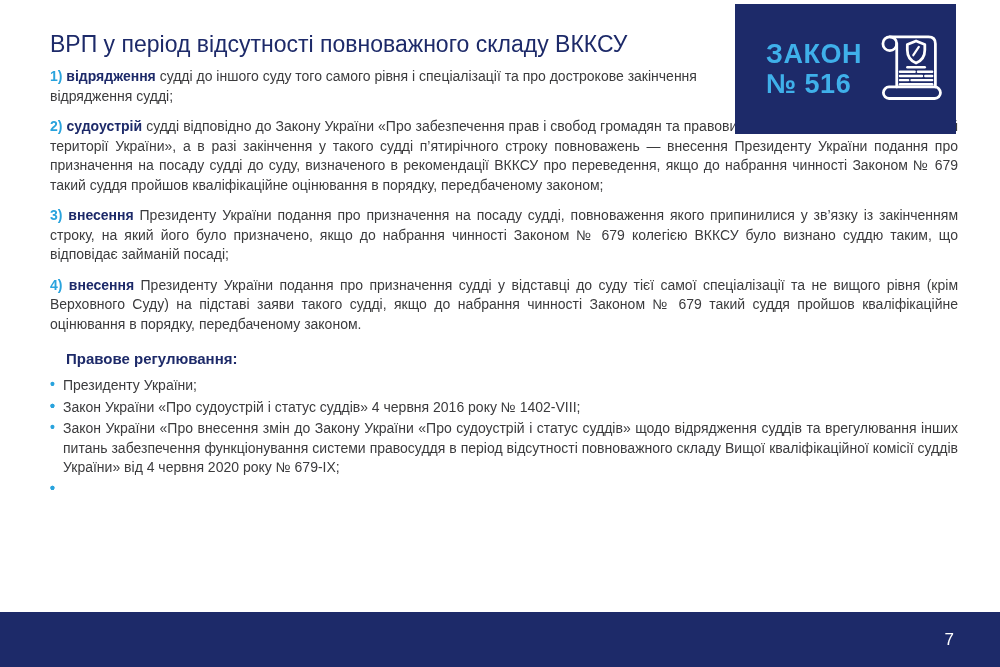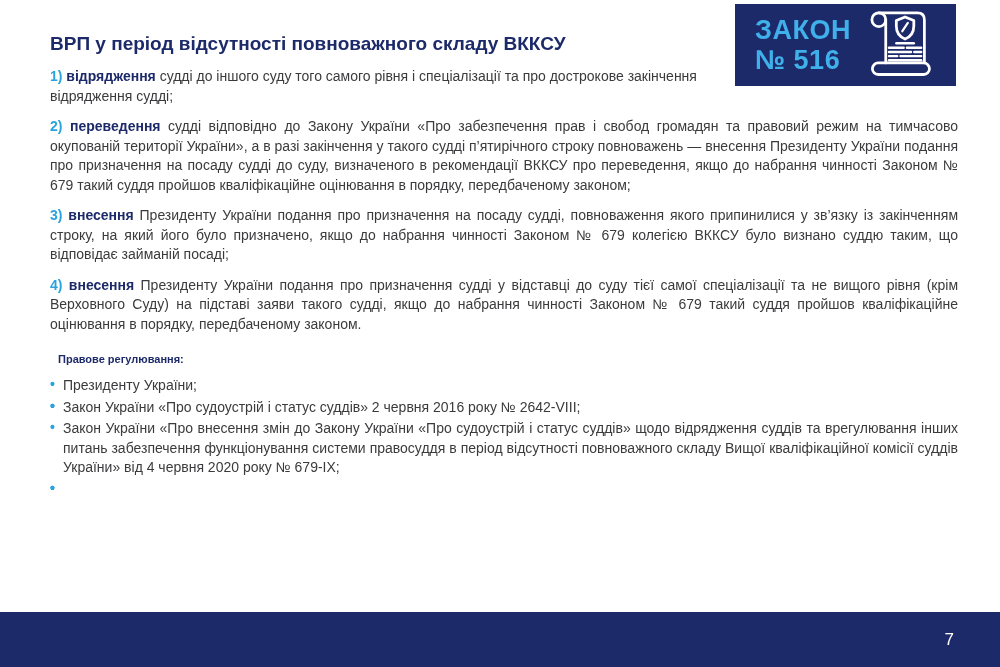--- a/index.html
+++ b/index.html
@@ -15,48 +15,48 @@
     width:1000px;height:667px;position:relative;overflow:hidden;
     background:var(--bg);
     font-family:"Liberation Sans", sans-serif;
     -webkit-font-smoothing:antialiased;
   }
   .content{
     position:absolute;left:50px;right:42px;top:32px;
   }
   h1.title{
     margin:0 0 7px 0;max-width:690px;
-    font-size:19px;line-height:24px;font-weight:700;color:var(--navy);
+    font-size:23px;line-height:24px;font-weight:400;color:var(--navy);
   }
   h1.title .t-line{display:block;}
   p.item{
     margin:11px 0 8px 0;
     font-size:14px;line-height:19.5px;color:var(--body-text);
     text-align:justify;
   }
   p.item.first{max-width:690px;text-align:left;}
   .num{color:var(--accent);font-weight:700;}
   .lead{color:var(--navy);font-weight:700;}
   h2.legal-heading{
-    margin:15px 0 7px 8px;
-    font-size:11px;line-height:20px;font-weight:700;color:var(--navy);
+    margin:15px 0 7px 16px;
+    font-size:15px;line-height:20px;font-weight:700;color:var(--navy);
   }
   ul.legal-list{list-style:none;margin:0;padding:0;}
   li.legal-item{
     position:relative;padding-left:13px;margin:0 0 2px 0;
     font-size:14px;line-height:19.5px;color:var(--body-text);
     text-align:justify;
   }
   li.legal-item .dot{
     position:absolute;left:0;top:-1px;color:var(--accent);font-weight:700;
   }
   .badge{
-    position:absolute;left:735px;top:4px;width:221px;height:82px;
+    position:absolute;left:735px;top:4px;width:221px;height:130px;
     background:var(--navy);
-    display:flex;align-items:center;padding-left:20px;
+    display:flex;align-items:center;padding-left:31px;
   }
   .badge-text{
     display:flex;flex-direction:column;
     font-size:27px;line-height:30px;font-weight:700;
     color:var(--badge-blue);letter-spacing:0.5px;
   }
   .badge-icon{margin-left:12px;flex:0 0 auto;}
   .footer{
     position:absolute;left:0;right:0;top:612px;height:55px;
     background:var(--navy);
@@ -75,21 +75,21 @@
   </h1>
 
   <p class="item first">
     <span class="num">1)</span>
     <span class="lead">відрядження</span>
     <span>судді до іншого суду того самого рівня і спеціалізації та про дострокове закінчення відрядження судді;</span>
   </p>
 
   <p class="item">
     <span class="num">2)</span>
-    <span class="lead">переведення</span>
+    <span class="lead">судоустрій</span>
     <span>судді відповідно до Закону України «Про забезпечення прав і свобод громадян та правовий режим на тимчасово окупованій території України», а в разі закінчення у такого судді п’ятирічного строку повноважень — внесення Президенту України подання про призначення на посаду судді до суду, визначеного в рекомендації ВККСУ про переведення, якщо до набрання чинності Законом № 679 такий суддя пройшов кваліфікаційне оцінювання в порядку, передбаченому законом;</span>
   </p>
 
   <p class="item">
     <span class="num">3)</span>
     <span class="lead">внесення</span>
     <span>Президенту України подання про призначення на посаду судді, повноваження якого припинилися у зв’язку із закінченням строку, на який його було призначено, якщо до набрання чинності Законом № 679 колегією ВККСУ було визнано суддю таким, що відповідає займаній посаді;</span>
   </p>
 
   <p class="item">
@@ -103,21 +103,21 @@
   <ul class="legal-list">
     <li class="legal-item">
       <span class="dot">•</span>
       <span>Президенту України;</span>
     </li>
     <li class="legal-item">
       <span class="dot">•</span>
     </li>
     <li class="legal-item">
       <span class="dot">•</span>
-      <span>Закон України «Про судоустрій і статус суддів» 2 червня 2016 року № 2642-VIII;</span>
+      <span>Закон України «Про судоустрій і статус суддів» 4 червня 2016 року № 1402-VIII;</span>
     </li>
     <li class="legal-item">
       <span class="dot">•</span>
       <span>Закон України «Про внесення змін до Закону України «Про судоустрій і статус суддів» щодо відрядження суддів та врегулювання інших питань забезпечення функціонування системи правосуддя в період відсутності повноважного складу Вищої кваліфікаційної комісії суддів України» від 4 червня 2020 року № 679-IX;</span>
     </li>
     <li class="legal-item">
       <span class="dot">•</span>
     </li>
     <li class="legal-item">
       <span class="dot">•</span>

